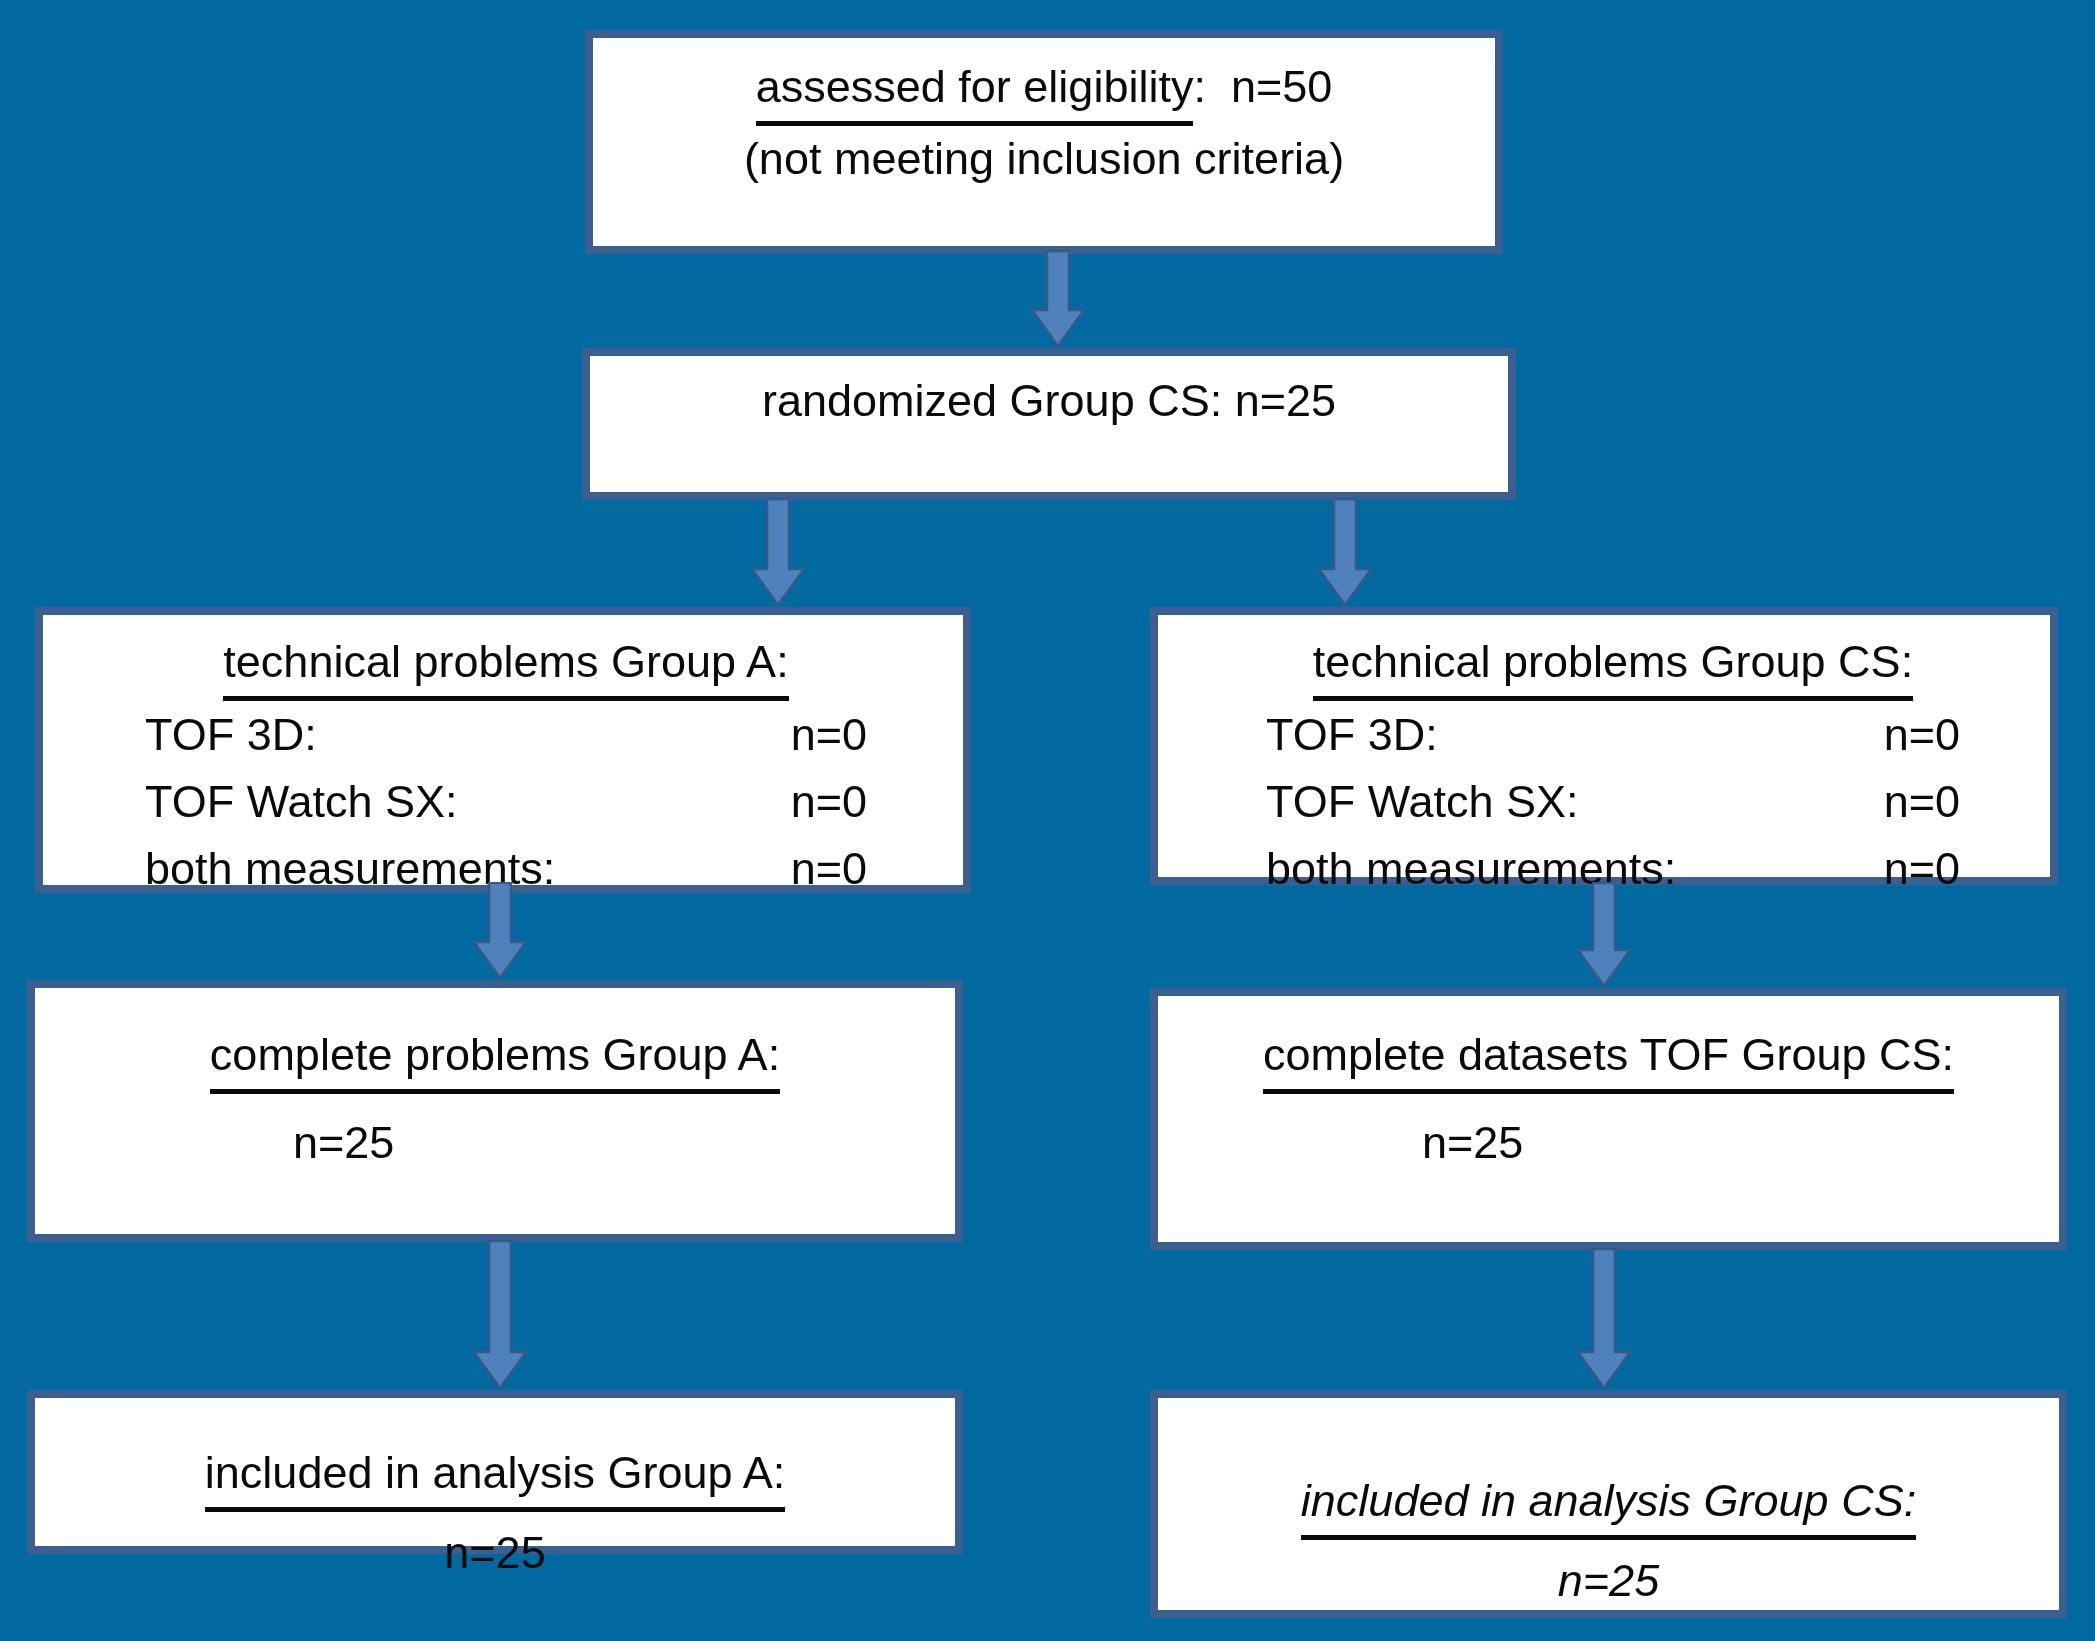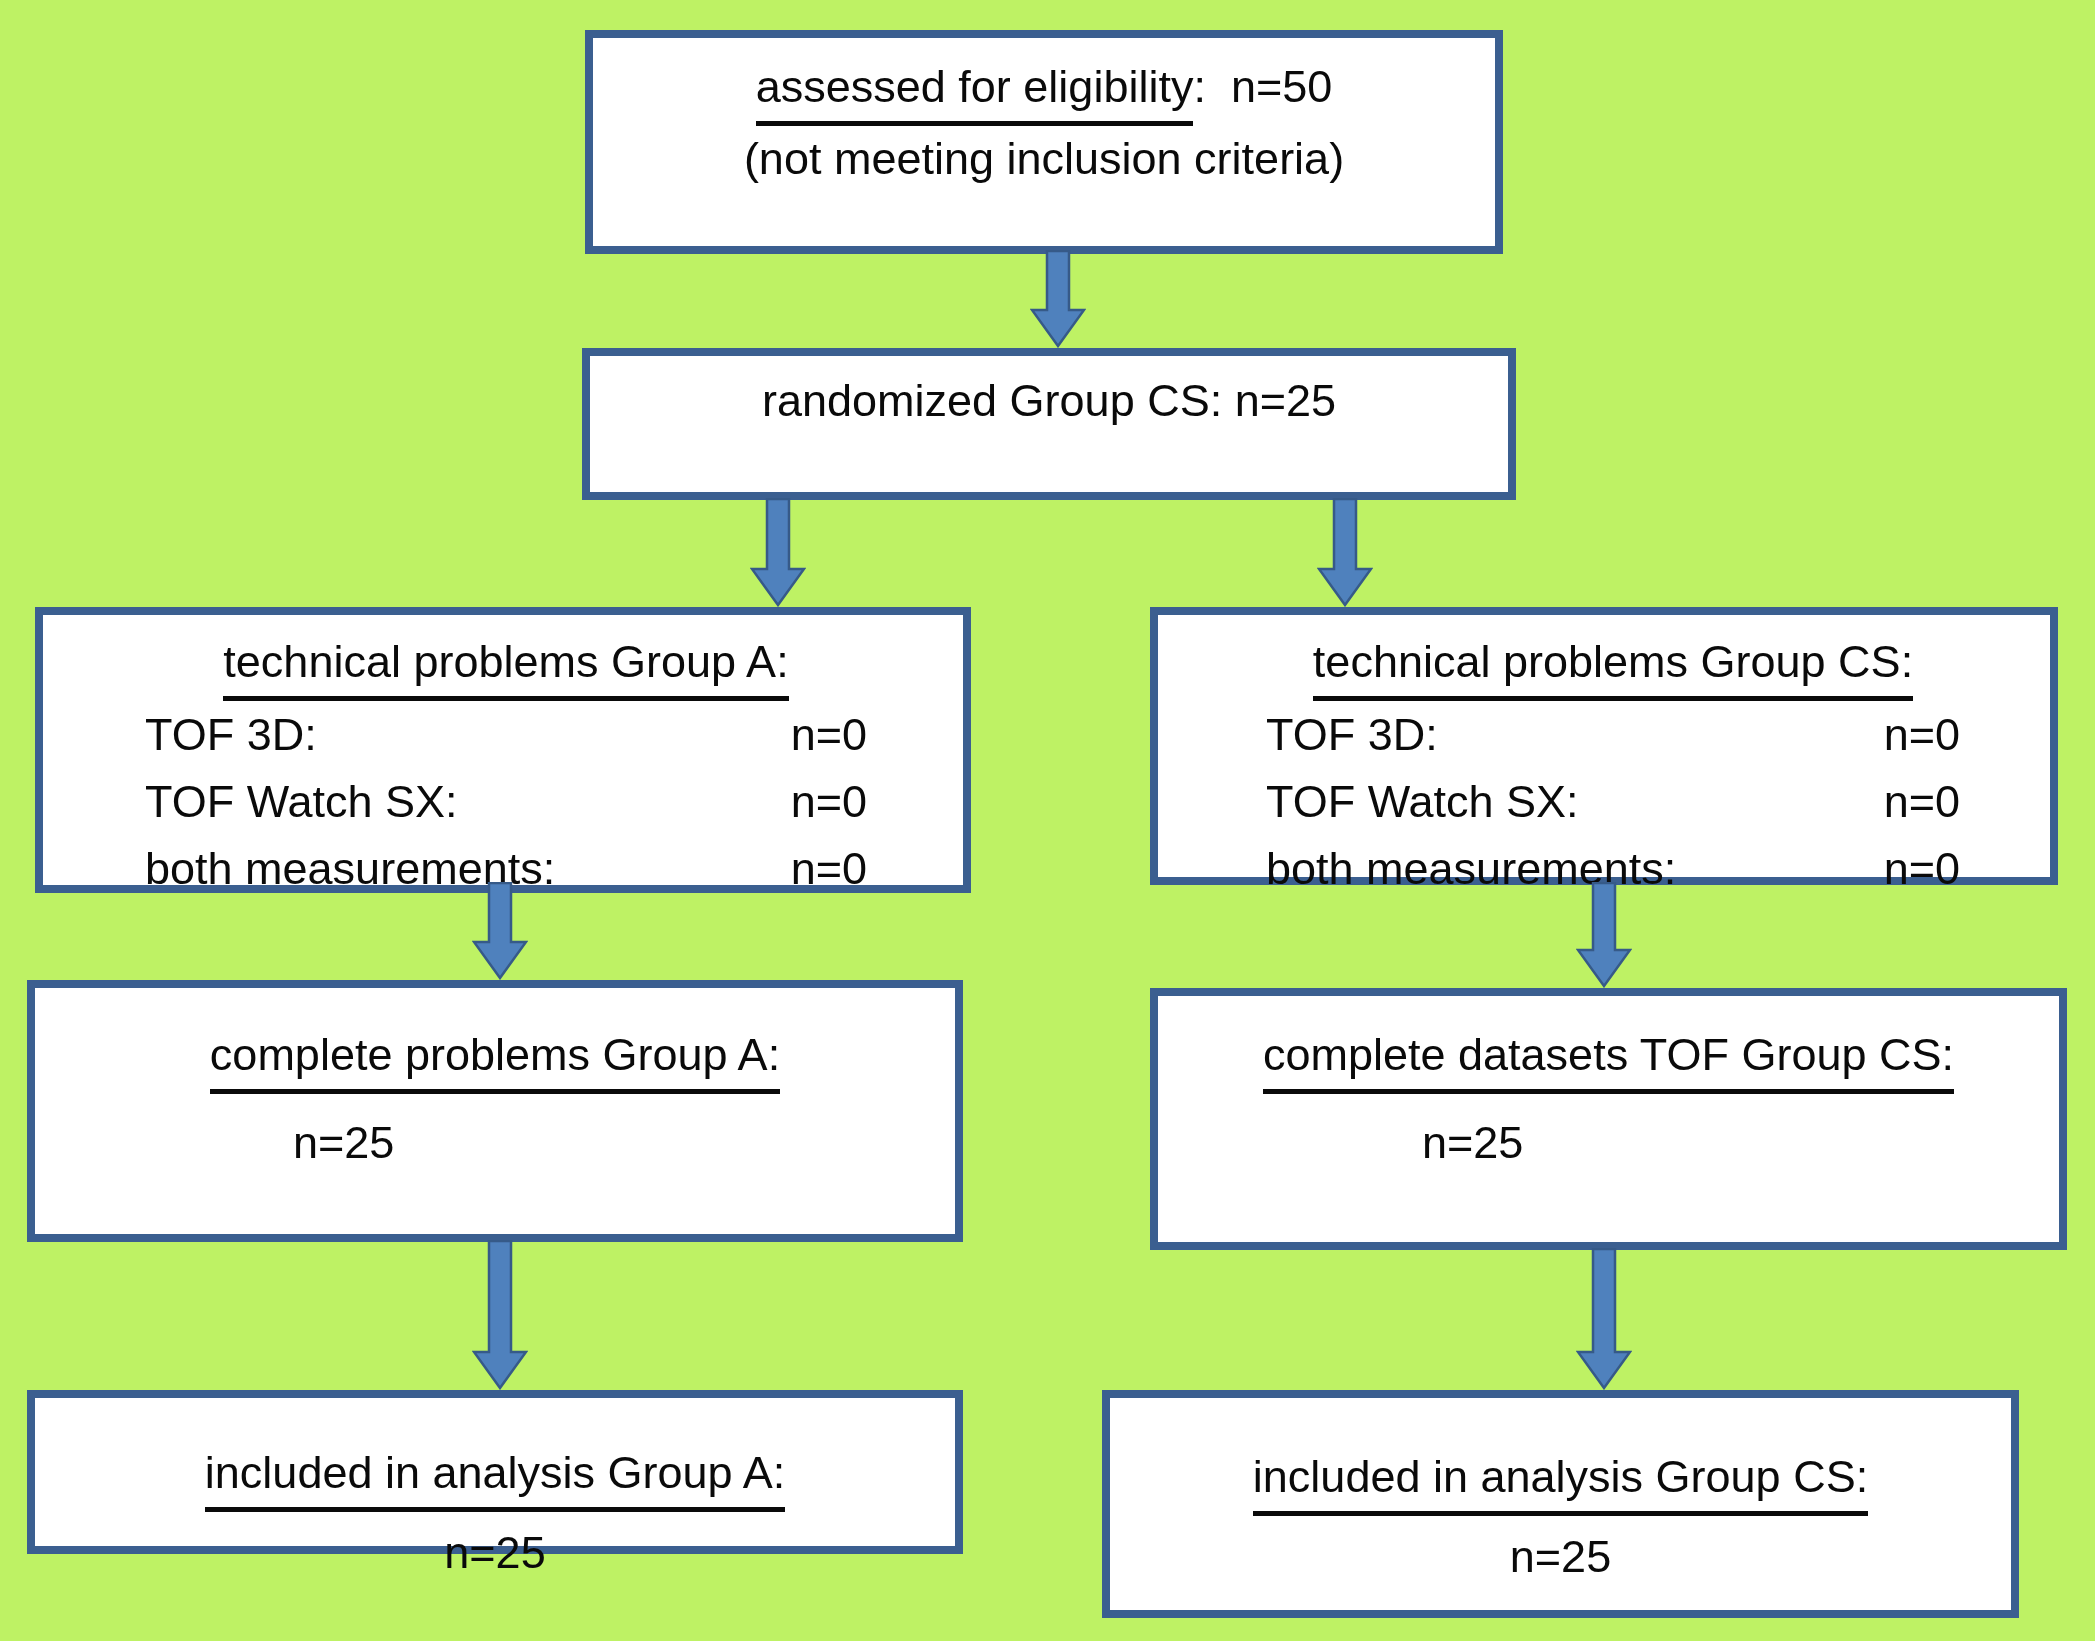--- a/index.html
+++ b/index.html
@@ -1,20 +1,20 @@
 <!DOCTYPE html>
 <html><head>
 <meta charset="utf-8">
 <style>
   html, body { margin: 0; padding: 0; background: #ffffff; }
   .canvas {
     position: relative;
     width: 2095px;
     height: 1641px;
-    background: #bef264;
+    background: #0369a1;
     font-family: "Liberation Sans", "DejaVu Sans", sans-serif;
     color: #0a0a0a;
     overflow: hidden;
   }
   .box {
     position: absolute;
     box-sizing: border-box;
     border: 8px solid #3b5f90;
     background: #ffffff;
     font-size: 45px;
@@ -28,21 +28,21 @@
     padding-bottom: 2px;
   }
   
   .b-elig     { left: 585px;  top: 30px;   width: 918px; height: 224px; padding-top: 16px; }
   .b-rand     { left: 582px;  top: 348px;  width: 934px; height: 152px; padding-top: 12px; }
   .b-tech-a   { left: 35px;   top: 607px;  width: 936px; height: 286px; padding: 14px 96px 0 102px; }
   .b-tech-cs  { left: 1150px; top: 607px;  width: 908px; height: 278px; padding: 14px 90px 0 108px; }
   .b-comp-a   { left: 27px;   top: 980px;  width: 936px; height: 262px; padding-top: 34px; }
   .b-comp-cs  { left: 1150px; top: 988px;  width: 917px; height: 262px; padding-top: 26px; }
   .b-incl-a   { left: 27px;   top: 1390px; width: 936px; height: 164px; padding-top: 42px; }
-  .b-incl-cs  { left: 1102px; top: 1390px; width: 917px; height: 228px; padding-top: 46px; }
+  .b-incl-cs  { left: 1150px; top: 1390px; width: 917px; height: 228px; padding-top: 70px; font-style: italic; }
 
   .trow {
     display: flex;
     justify-content: space-between;
     line-height: 67px;
     white-space: pre-wrap;
   }
   .comp-value { margin-top: 16px; padding-left: 258px; }
   .b-comp-cs .comp-value { padding-left: 264px; }
   .incl-value { margin-top: 8px; text-align: center; }

